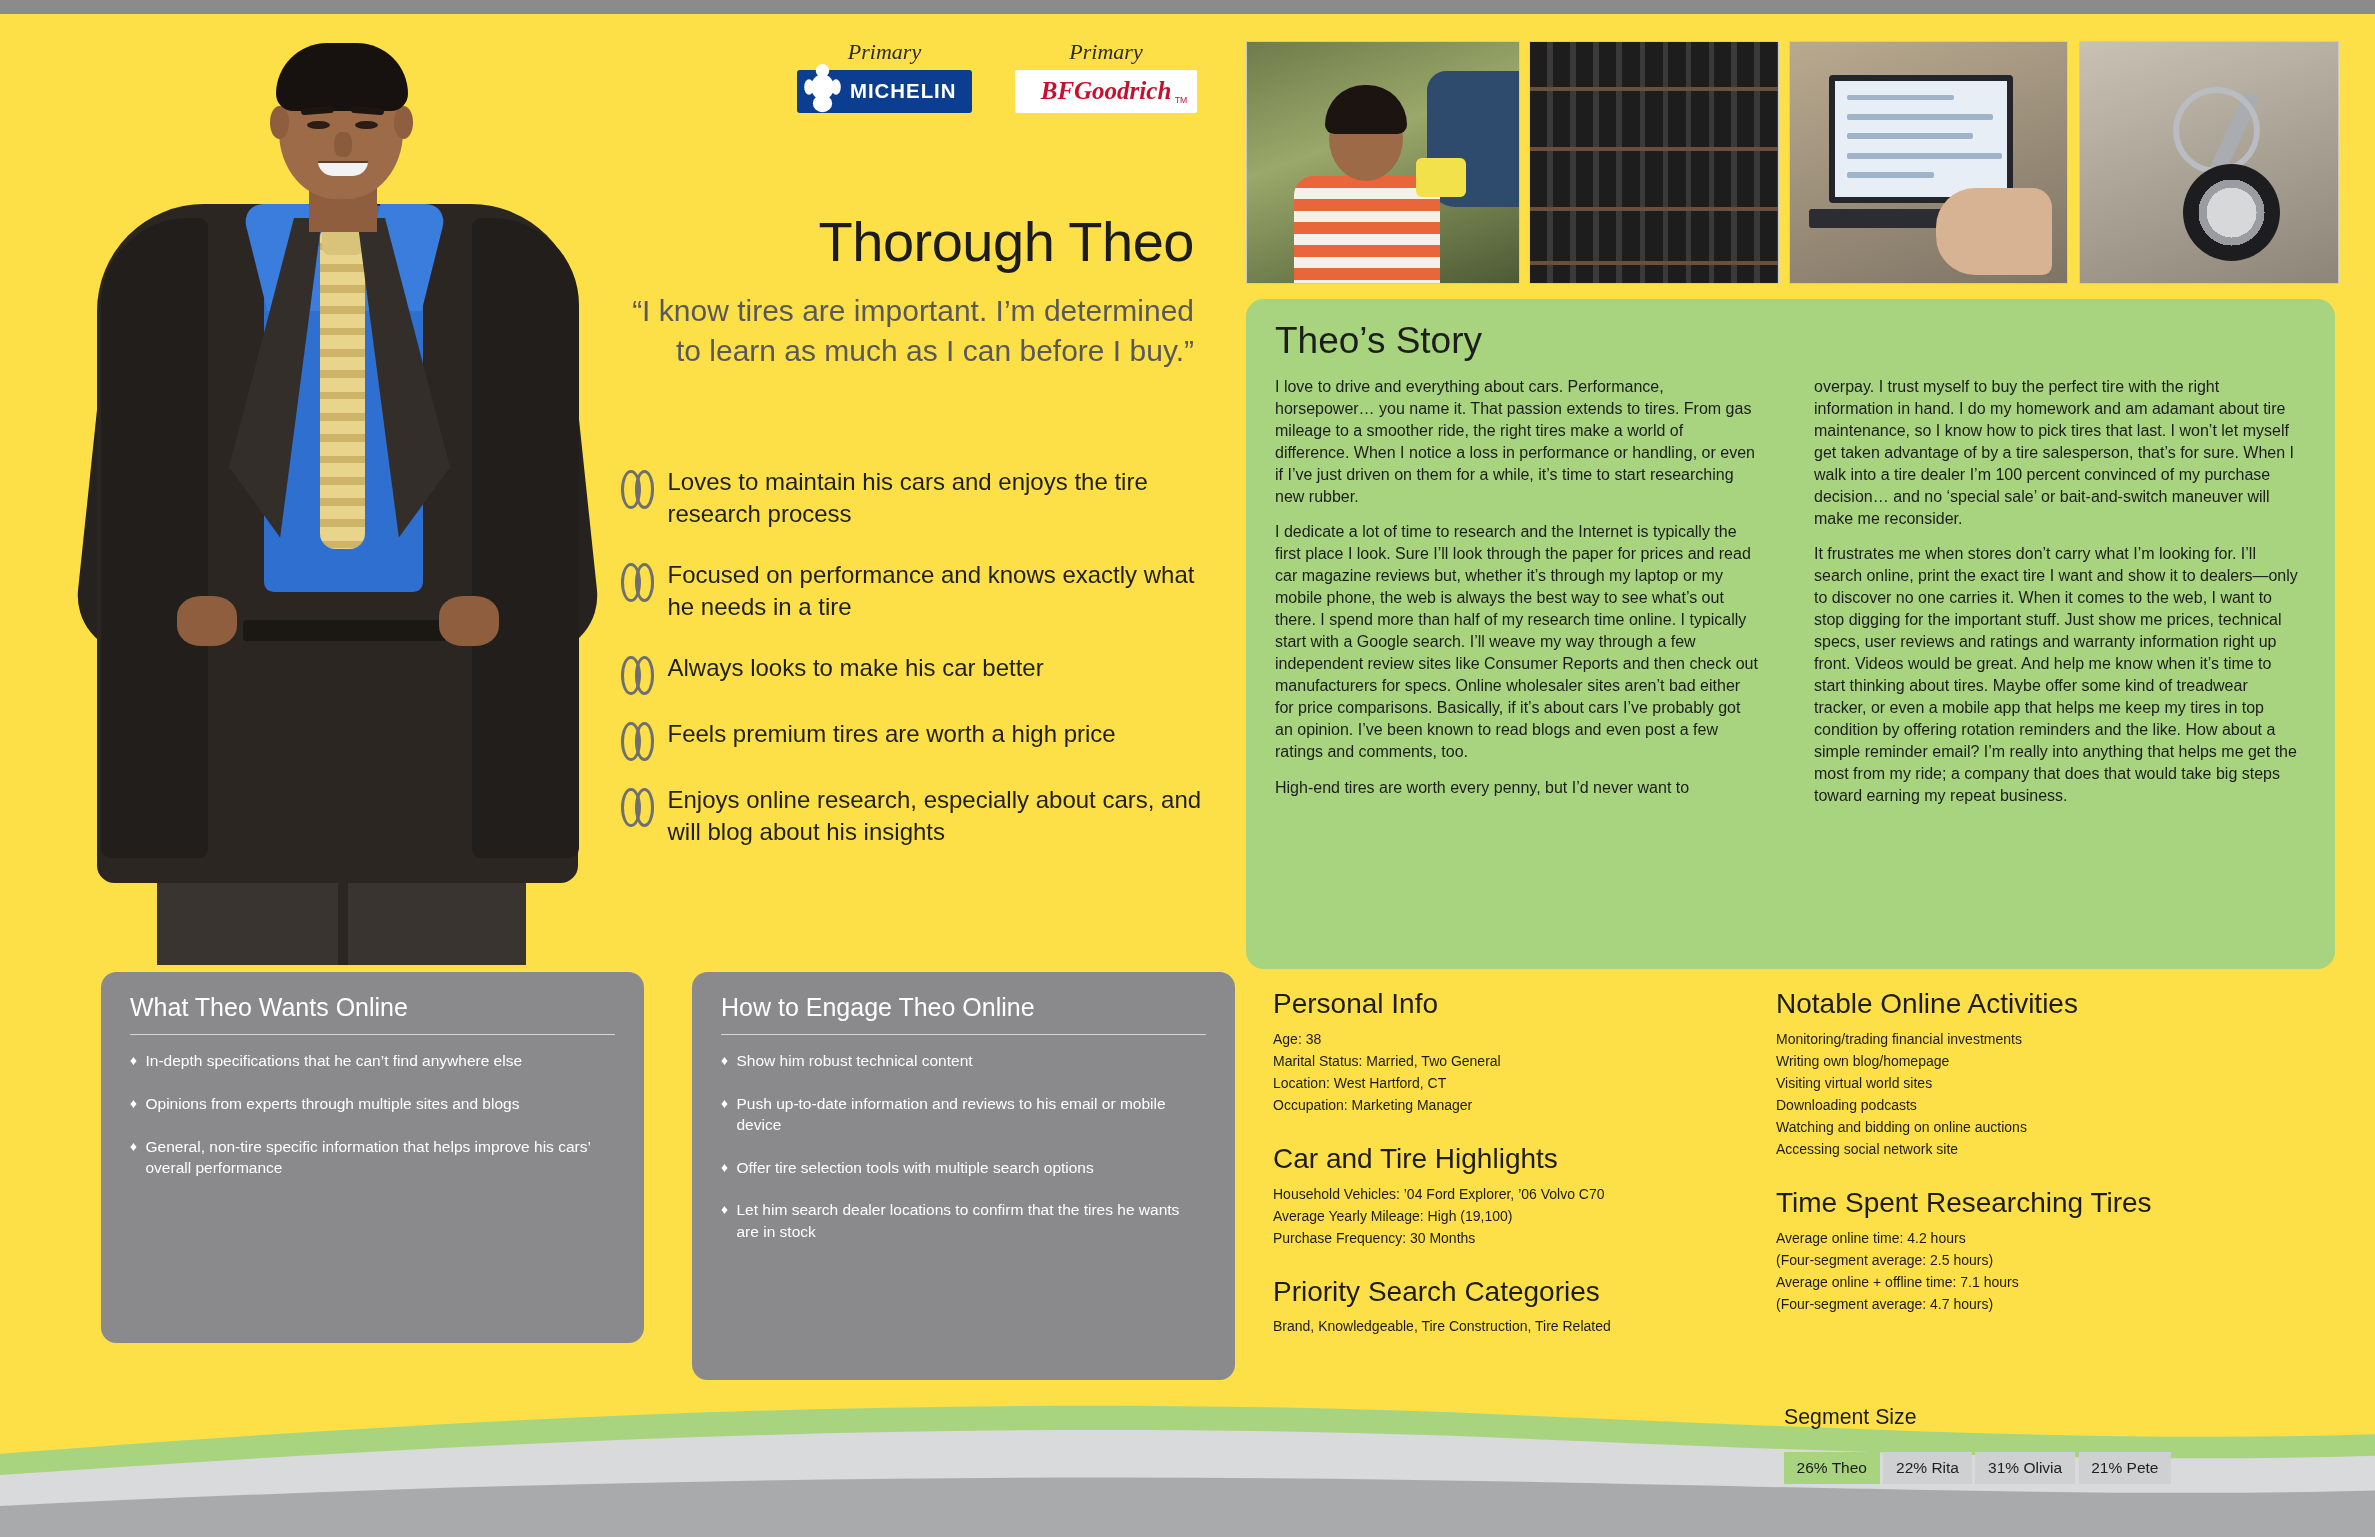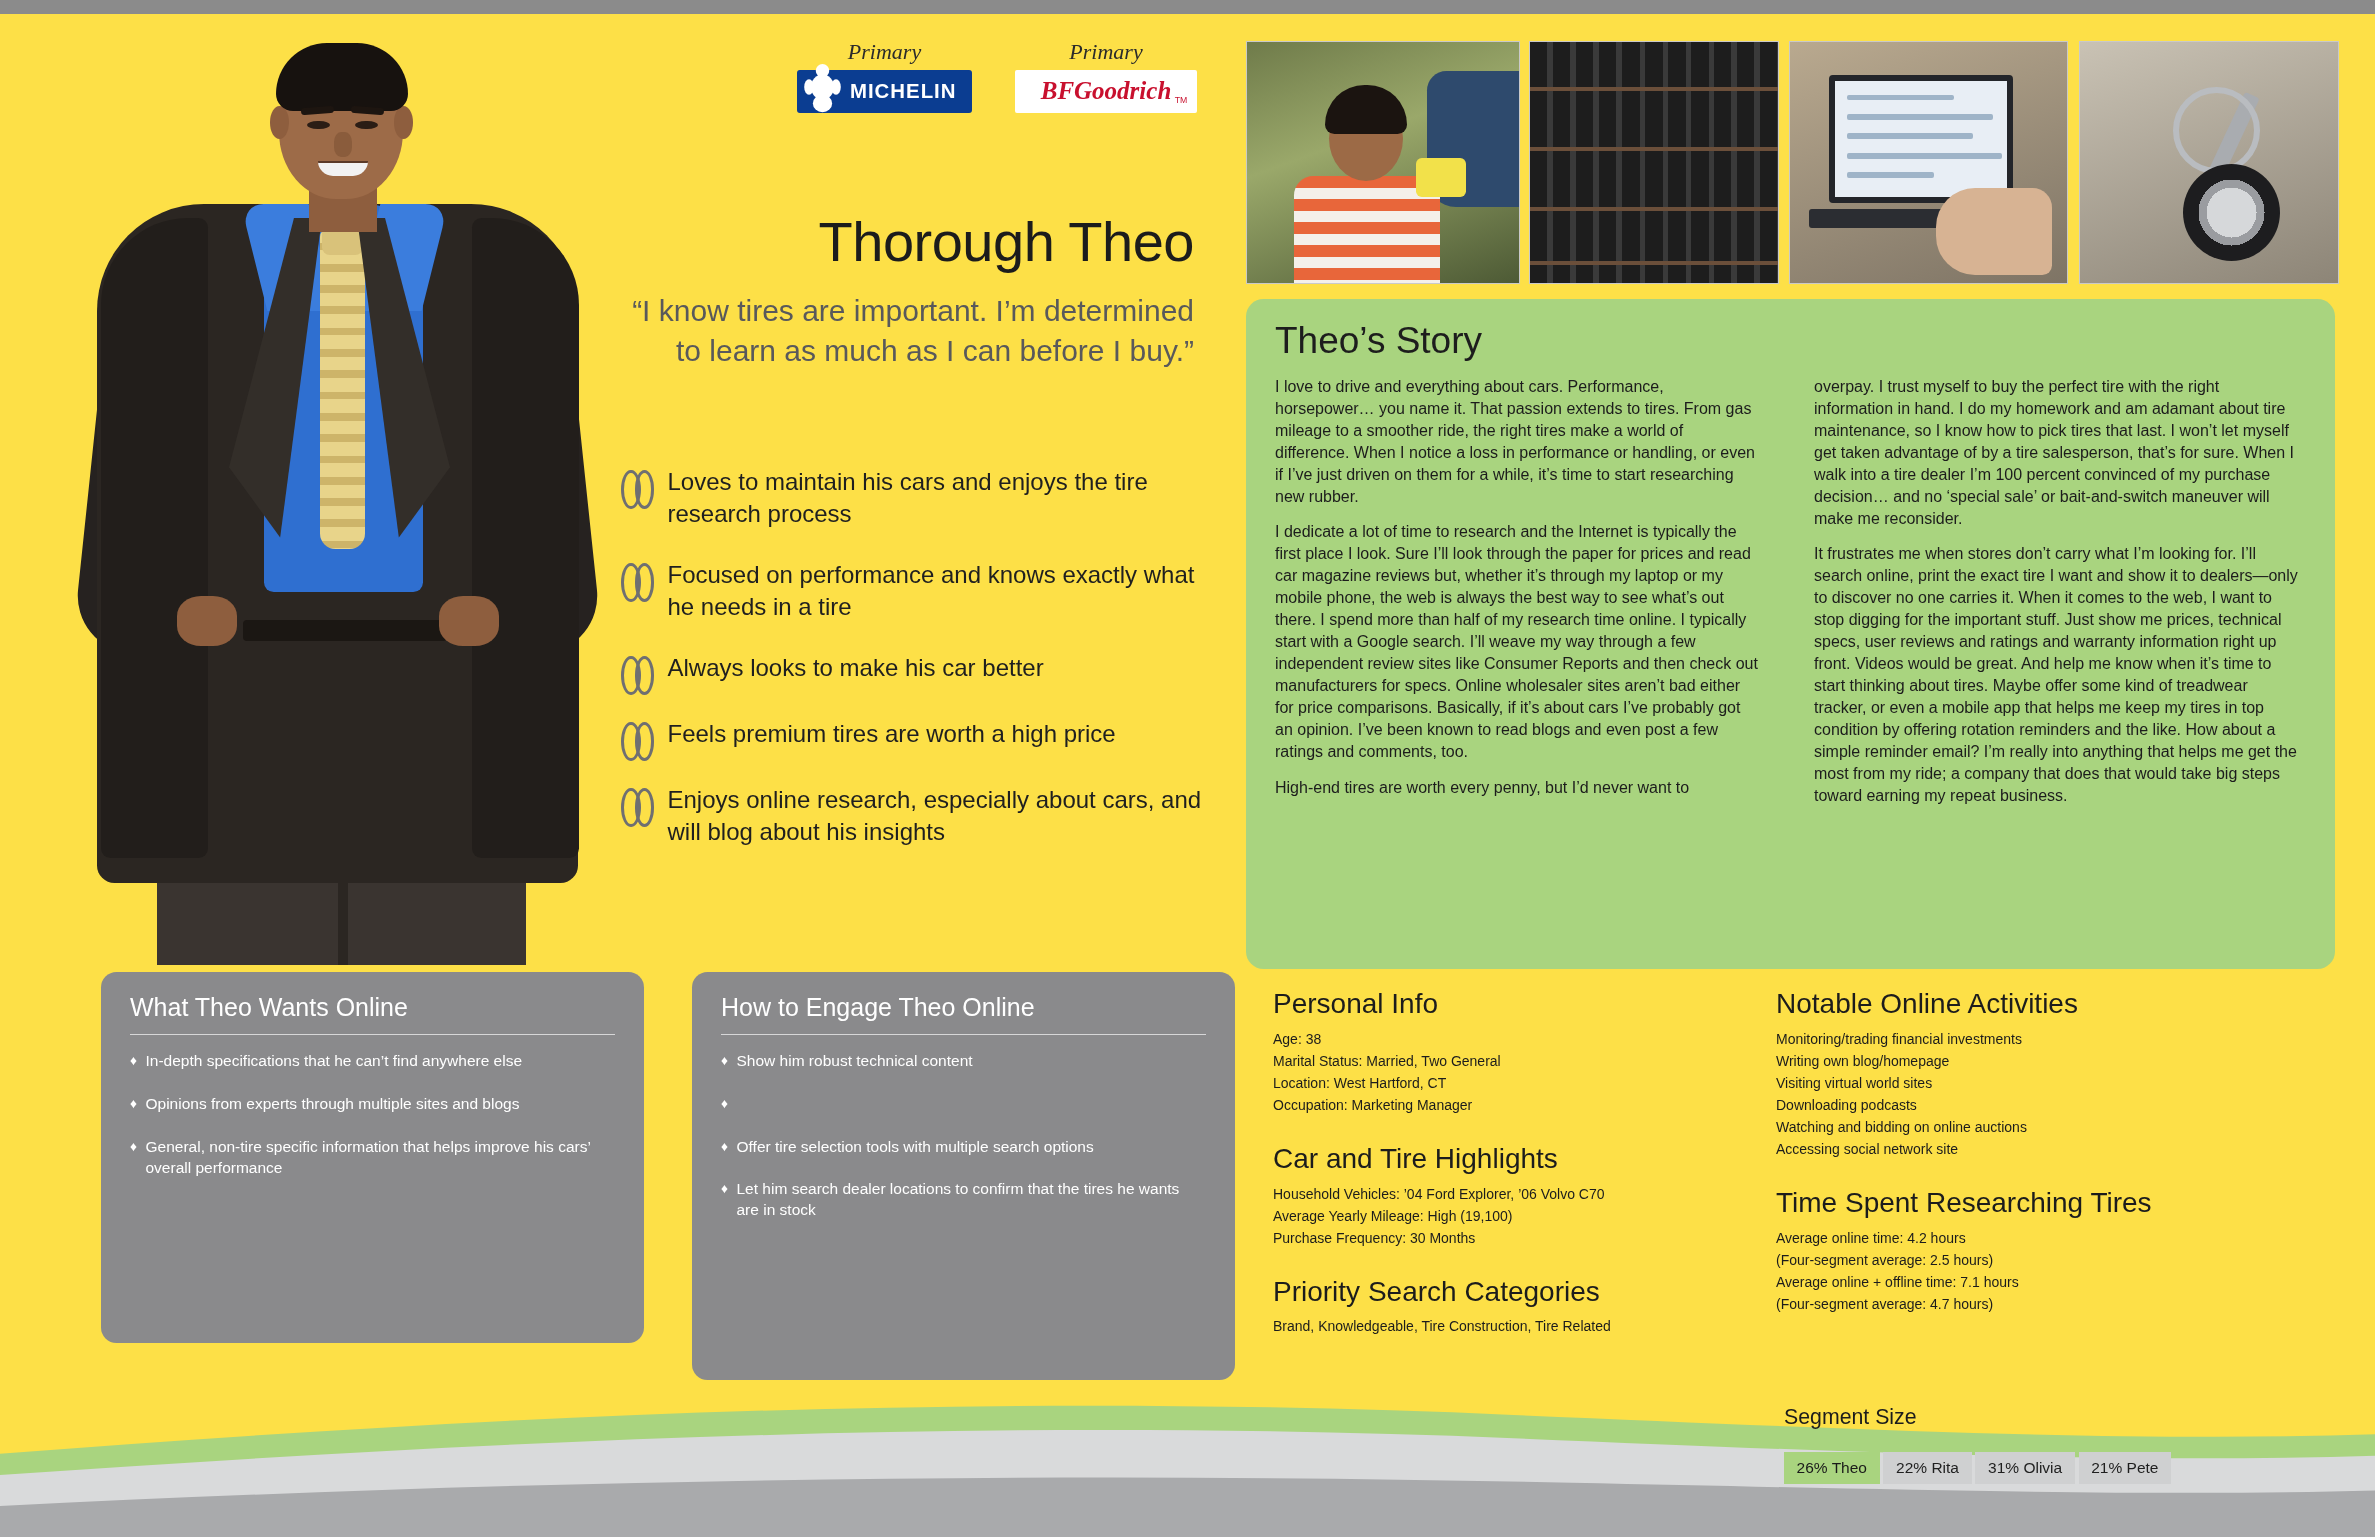--- a/index.html
+++ b/index.html
@@ -331,20 +331,21 @@
 
   <div class="grey-box" style="left:652px; top:972px; width:543px; height:408px;margin-left:40px;">
     <h3>How to Engage Theo Online</h3>
     <div class="rule"></div>
     <div class="grey-item">
       <span class="diamond">♦</span>
       <span>Show him robust technical content</span>
     </div>
     <div class="grey-item">
       <span class="diamond">♦</span>
+      <span>Push up-to-date information and reviews to his email or mobile device</span>
     </div>
     <div class="grey-item">
       <span class="diamond">♦</span>
       <span>Offer tire selection tools with multiple search options</span>
     </div>
     <div class="grey-item">
       <span class="diamond">♦</span>
       <span>Let him search dealer locations to confirm that the tires he wants are in stock</span>
     </div>
   </div>

